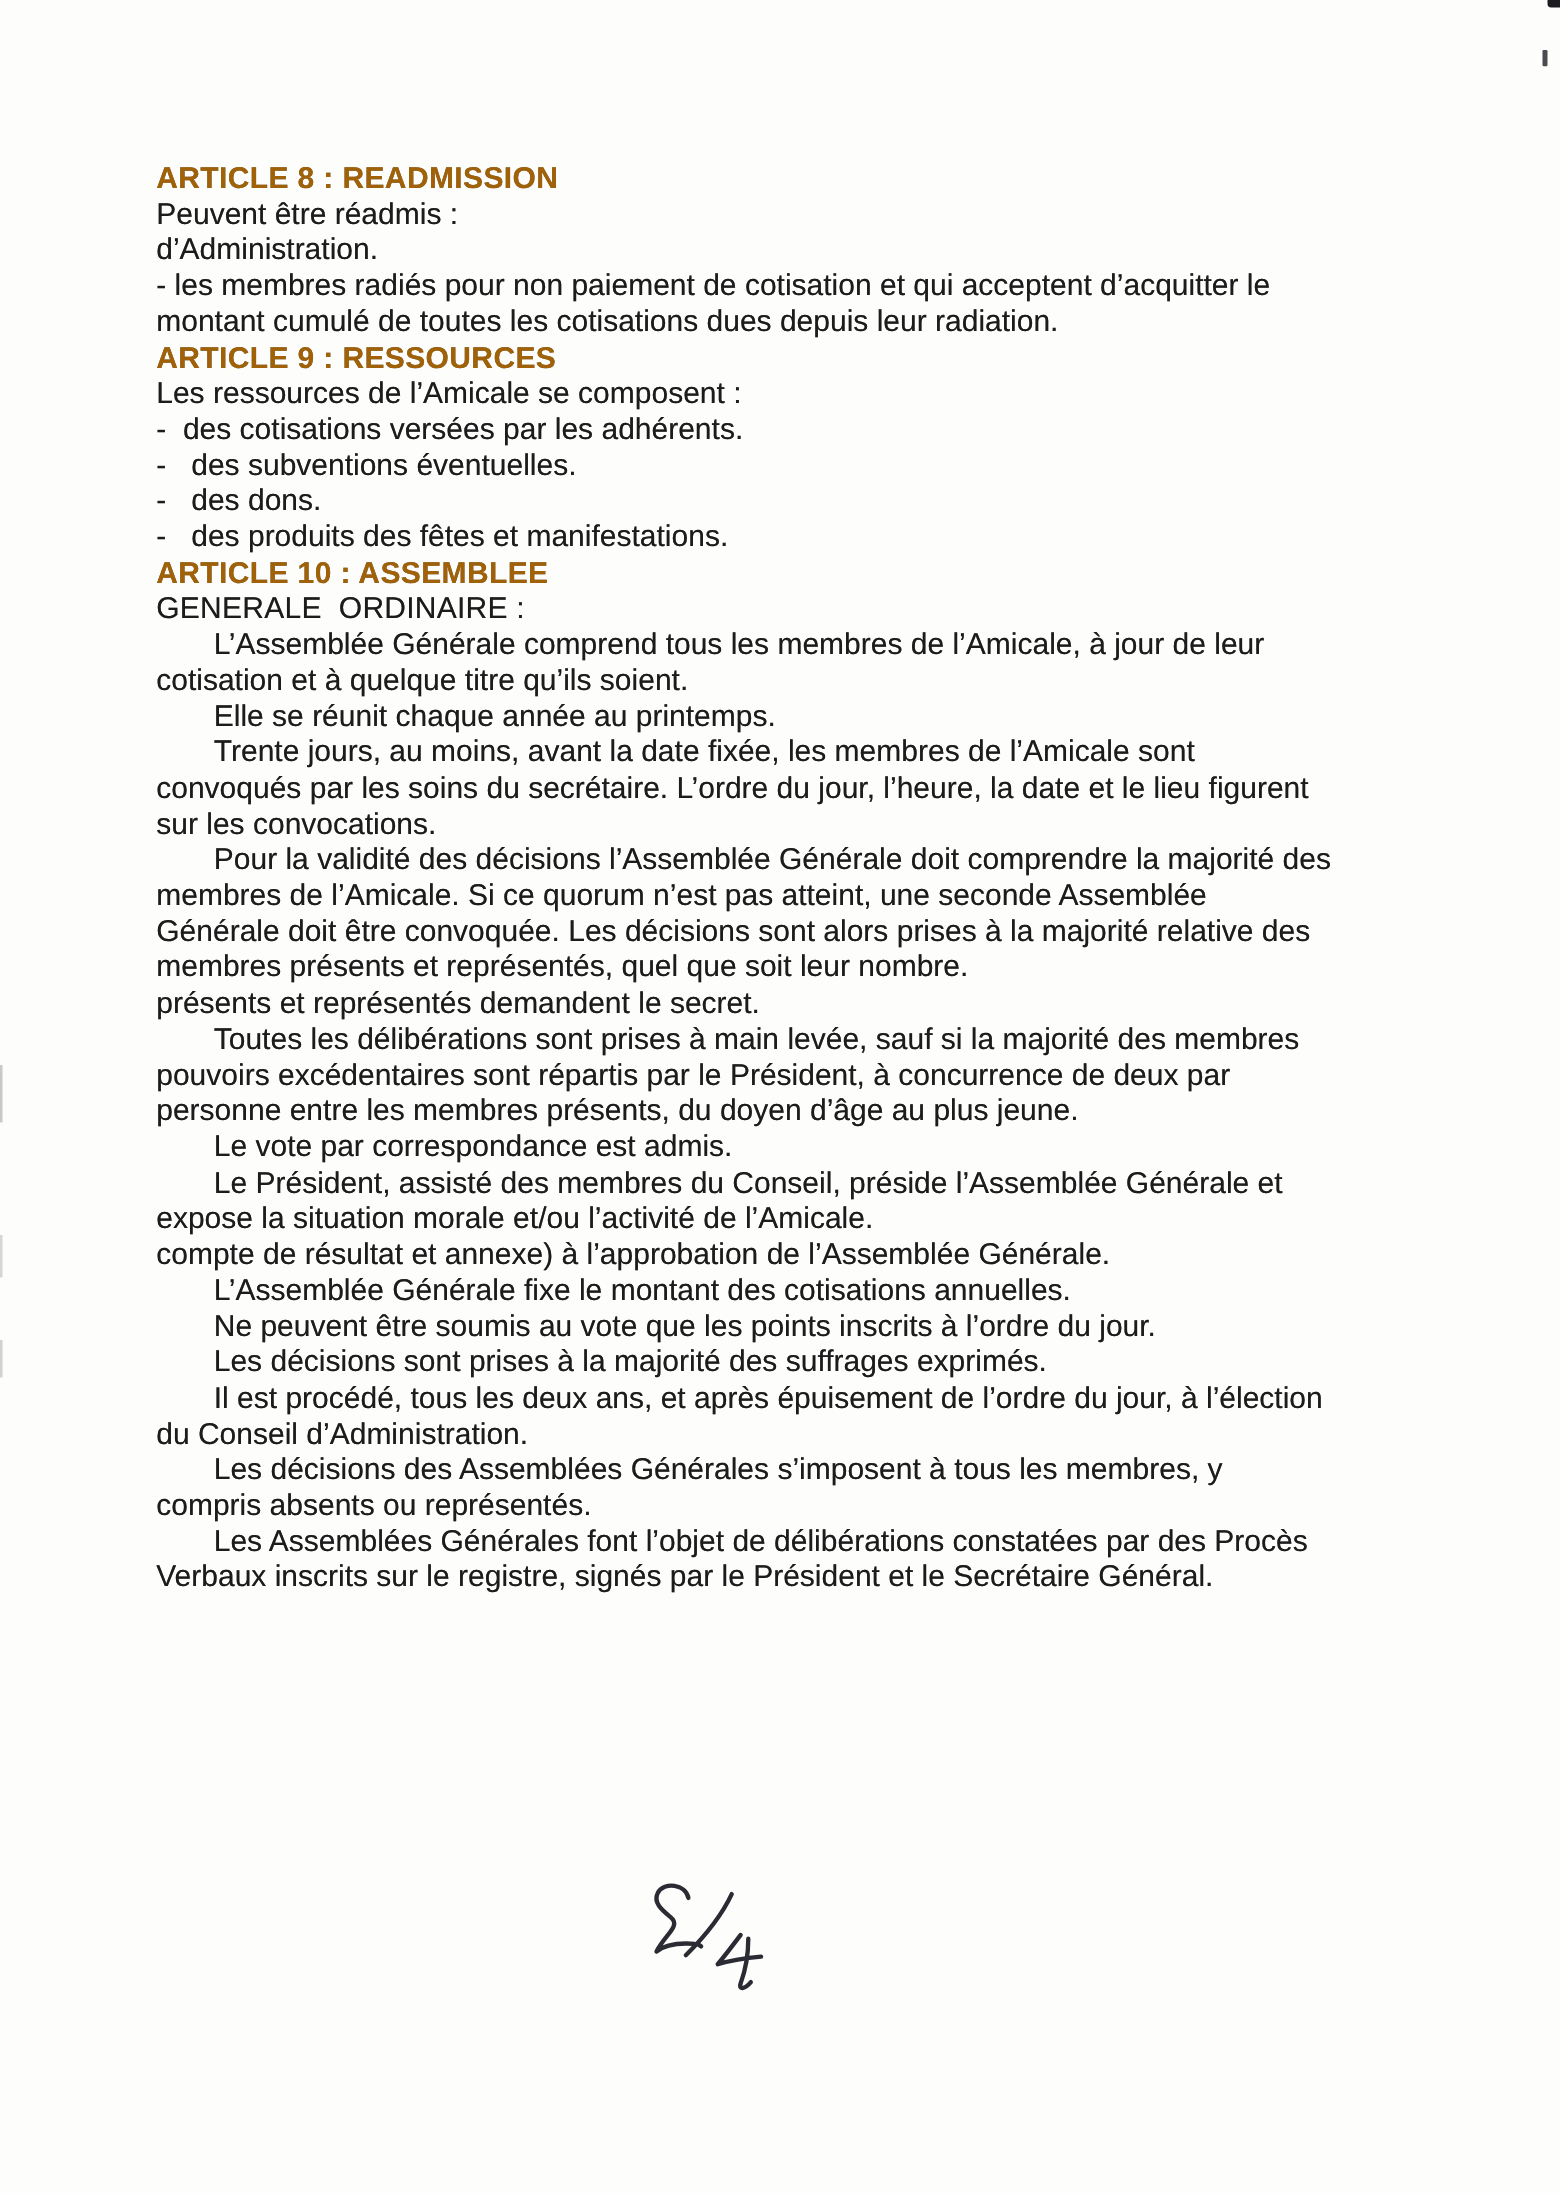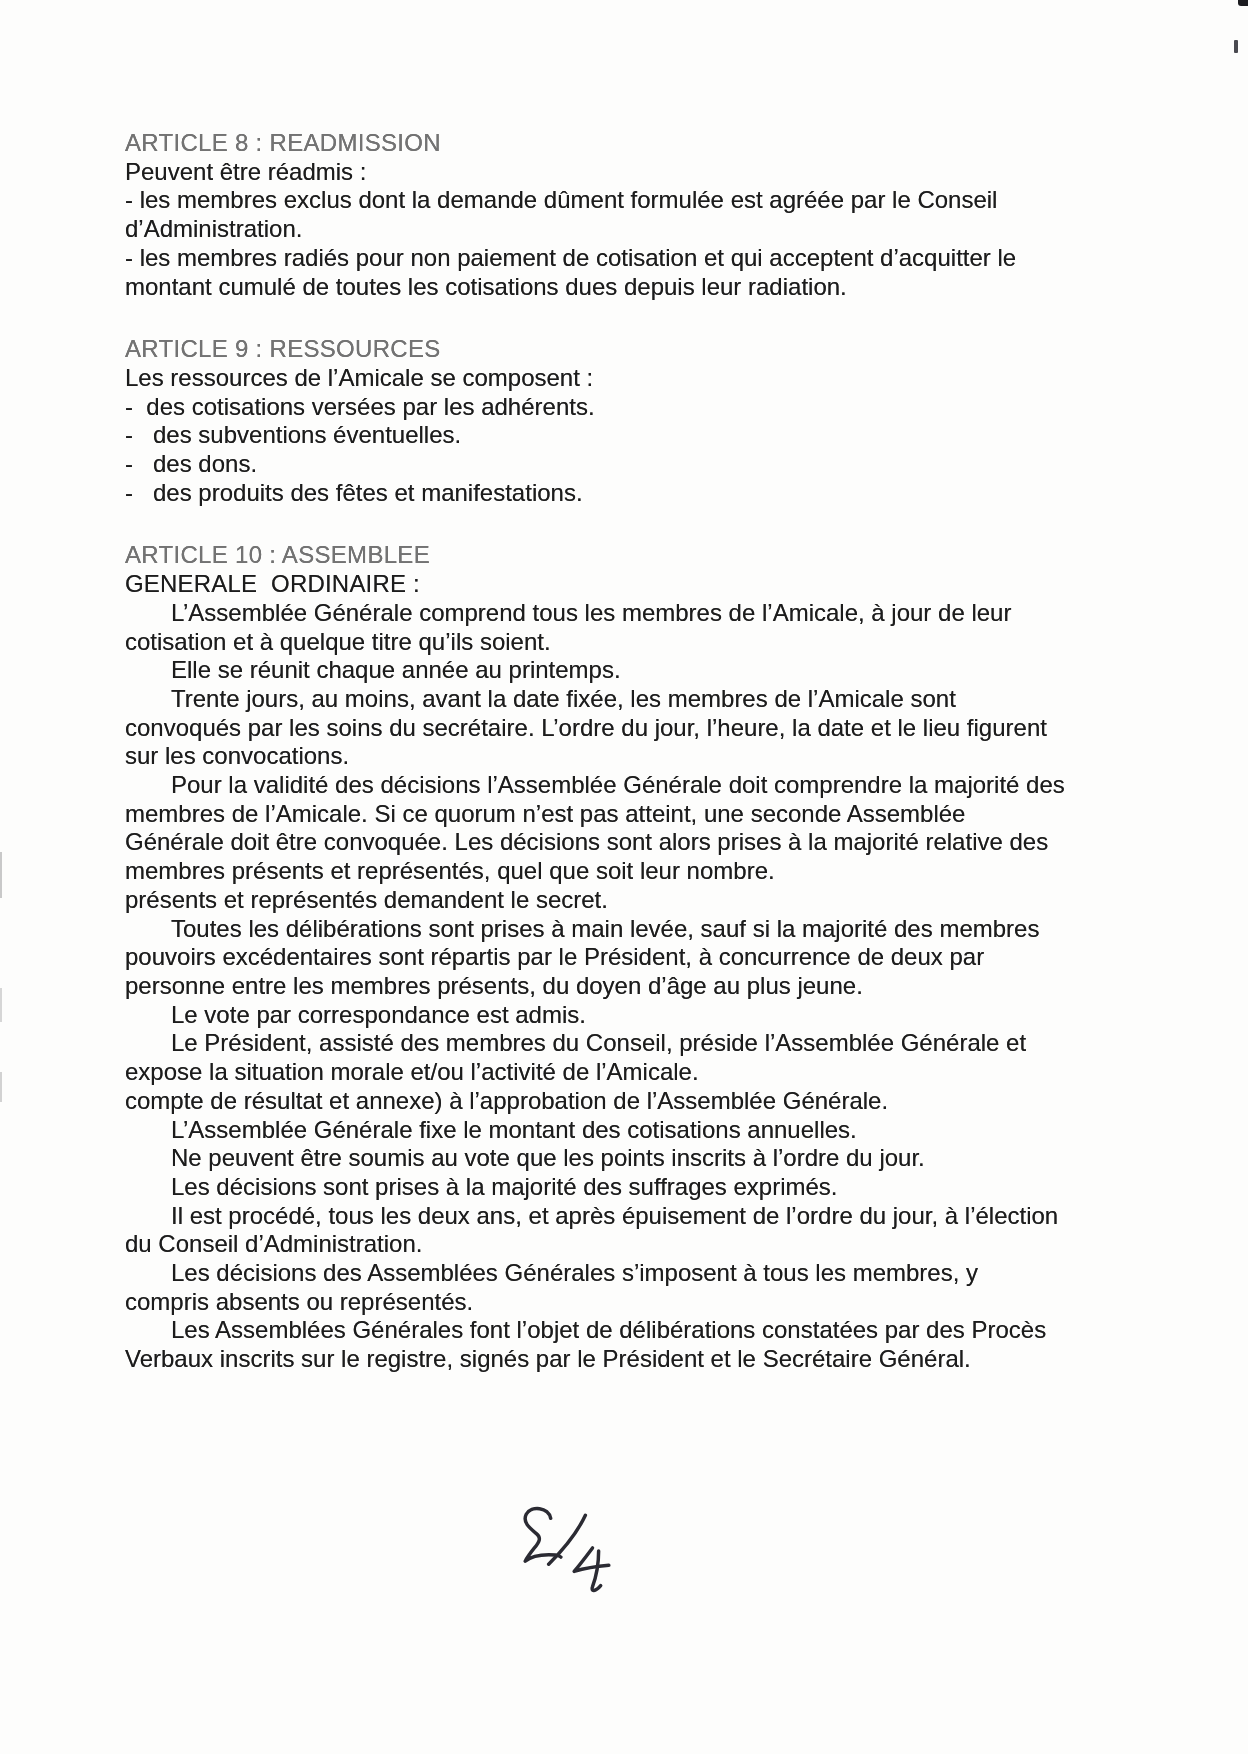--- a/index.html
+++ b/index.html
@@ -9,44 +9,43 @@
     font-family:"Liberation Sans","DejaVu Sans",sans-serif;
     position:relative;overflow:hidden;
   }
   .page{position:absolute;inset:0;}
   .content{
     position:absolute;left:125px;top:129px;width:1005px;
     font-size:24px;line-height:28.7px;color:#1c1c1c;
     text-shadow:0 0 .45px rgba(10,10,10,.6);
   }
   .line{white-space:pre-wrap;min-height:28.7px;}
-  .head{font-weight:normal;color:#737373;letter-spacing:.3px;}
+  .head{font-weight:bold;color:#a16207;letter-spacing:.3px;}
   .sub{letter-spacing:.2px;}
   .indent{text-indent:46px;}
-  section + section{margin-top:34px;}
+  section + section{}
   .handwriting{position:absolute;left:515px;top:1503px;width:102px;height:96px;}
   .handwriting svg{display:block;}
   .sr{position:absolute;left:0;top:0;opacity:0;font-size:8px;pointer-events:none;}
   .artifact{position:absolute;}
   .art-corner{right:0;top:0;width:10px;height:6px;background:#1c1c20;border-radius:0 0 0 3px;}
   .art-dash{left:1234px;top:40px;width:4px;height:13px;background:#4a4a50;border-radius:1px;}
   .art-edge1{left:0;top:852px;width:2px;height:46px;background:#c9c9c9;}
   .art-edge2{left:0;top:988px;width:2px;height:34px;background:#d6d6d6;}
   .art-edge3{left:0;top:1072px;width:2px;height:30px;background:#d2d2d2;}
 </style>
 </head>
 <body>
 
 <div class="page">
 
   <div class="content">
       <section>
         <div class="line head">ARTICLE 8 : READMISSION</div>
         <div class="line plain">Peuvent être réadmis :</div>
-        <div class="line plain">- les membres exclus dont la demande dûment formulée est agréée par le Conseil</div>
         <div class="line plain">d’Administration.</div>
         <div class="line plain">- les membres radiés pour non paiement de cotisation et qui acceptent d’acquitter le</div>
         <div class="line plain">montant cumulé de toutes les cotisations dues depuis leur radiation.</div>
       </section>
       <section>
         <div class="line head">ARTICLE 9 : RESSOURCES</div>
         <div class="line plain">Les ressources de l’Amicale se composent :</div>
         <div class="line plain">-  des cotisations versées par les adhérents.</div>
         <div class="line plain">-   des subventions éventuelles.</div>
         <div class="line plain">-   des dons.</div>

